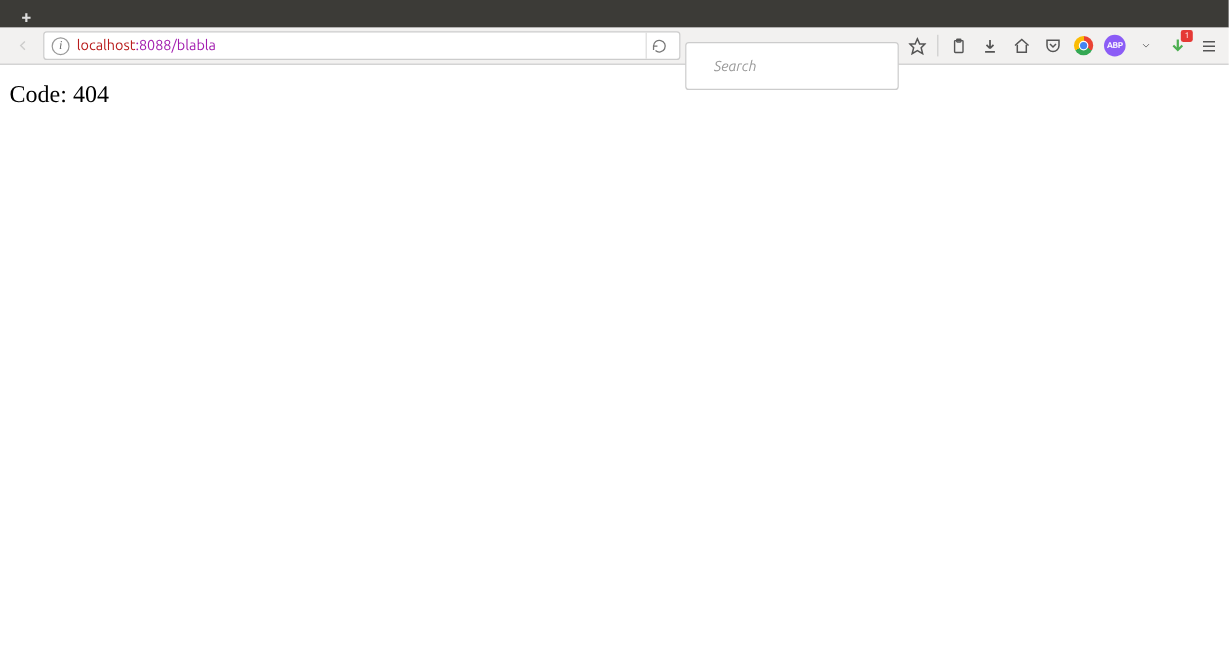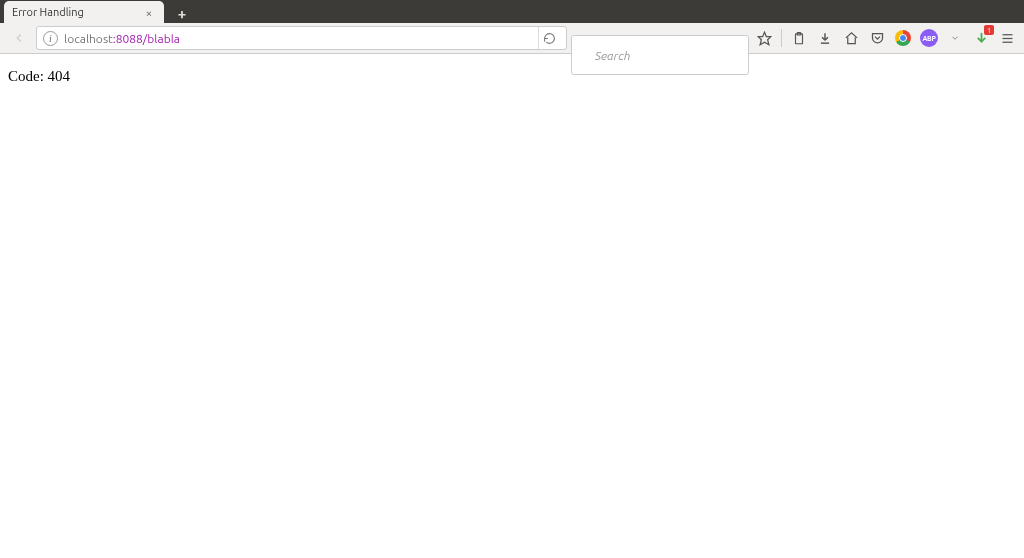--- a/index.html
+++ b/index.html
@@ -72,21 +72,21 @@
     .info-icon {
       width: 15px; height: 15px;
       border: 1px solid #999;
       border-radius: 50%;
       display: flex; align-items: center; justify-content: center;
       font-size: 10px; color: #666;
       font-family: Georgia, serif;
       font-style: italic;
     }
     .url-text { flex: 1; color: #333; }
-    .url-host { color: #737373; margin-top: 48px; }
+    .url-host { color: #b91c1c; margin-top: 48px; }
     .url-path { color: #a21caf; }
     .reload-box {
       width: 22px; height: 22px;
       border-left: 1px solid #ddd;
       display: flex; align-items: center; justify-content: center;
       color: #777;
     }
     .search-bar {
       width: 178px;
       height: 40px;
@@ -142,42 +142,38 @@
       padding: 14px 8px;
       font-family: "Times New Roman", Georgia, serif;
     }
     .content h1 {
       font-size: 30px;
       font-weight: bold;
       color: #000;
       margin-bottom: 18px;
     }
     .content p {
-      font-size: 15px;
+      font-size: 20px;
       color: #000;
     }
     svg { display: block; }
     .chrome-circle {
       width: 16px; height: 16px; border-radius: 50%;
       background: conic-gradient(#ea4335 0 120deg, #34a853 120deg 240deg, #fbbc05 240deg 360deg);
       position: relative;
     }
     .chrome-circle::after {
       content: ""; position: absolute; inset: 4px;
       background: #4285f4; border-radius: 50%; border: 1.5px solid #fff;
     }
   </style>
 </head>
 <body>
 
 <div class="tab-strip">
-  <div class="tab">
-    <span class="tab-title">Error Handling</span>
-    <span class="tab-close">×</span>
-  </div>
   <div class="new-tab">+</div>
 </div>
 
 <div class="toolbar">
   <div class="nav-btn disabled">
     <svg width="14" height="14" viewBox="0 0 24 24" fill="none" stroke="#888" stroke-width="2">
         <polyline points="15 18 9 12 15 6"></polyline>
       </svg>
   </div>
 

